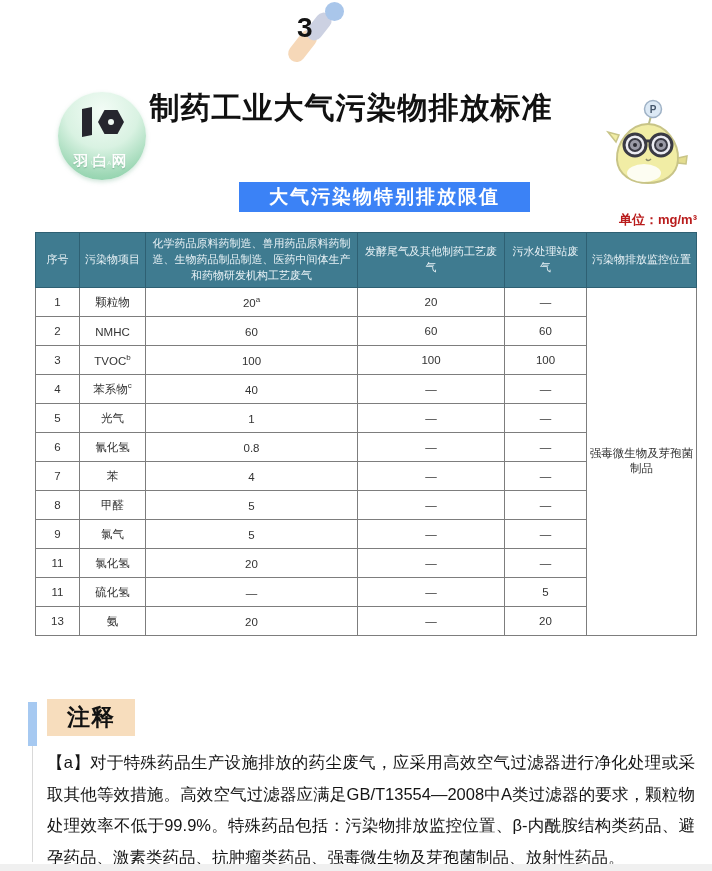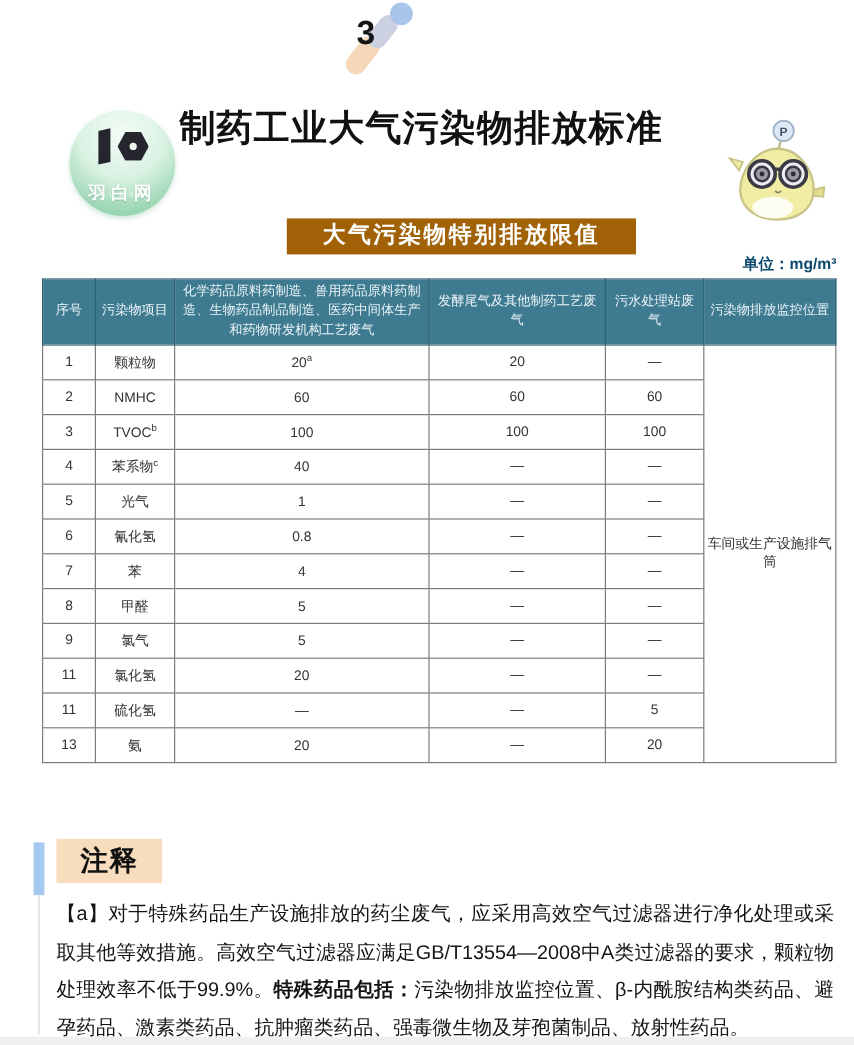--- a/index.html
+++ b/index.html
@@ -64,27 +64,27 @@
     position:absolute; left:130px; right:140px; top:88px; text-align:center;
   }
   .title-line {
     font-size:30px; font-weight:bold; color:#111; line-height:40px;
     letter-spacing:1px; white-space:nowrap;
   }
   .mascot { position:absolute; right:18px; top:96px; width:92px; height:92px; }
 
   .banner {
     position:absolute; left:239px; top:182px;
-    background:#a16207; color:#ffffff;
+    background:#3b82f6; color:#ffffff;
     font-size:19px; font-weight:bold; letter-spacing:2px;
     padding:4px 30px; line-height:22px;
   }
   .unit {
     position:absolute; right:15px; top:211px;
-    font-size:13px; font-weight:bold; color:#0c4a6e;
+    font-size:13px; font-weight:bold; color:#b91c1c;
   }
 
   
   table.limits {
     position:absolute; left:35px; top:232px; width:661px;
     border-collapse:collapse; table-layout:fixed;
     border:1px solid #4d4d4d;
   }
   table.limits th {
     background:#3f7b90; color:#e9f2f6; font-weight:normal;
@@ -112,21 +112,21 @@
     position:absolute; left:47px; top:699px;
     background:#f7ddbd; color:#111;
     font-size:23px; font-weight:bold; letter-spacing:1px;
     padding:10px 20px; line-height:17px;
   }
   .note-text {
     position:absolute; left:47px; top:747px; width:648px;
     font-size:16.5px; line-height:31.5px; color:#141414;
     text-align:justify;
   }
-  .note-text b { font-weight:bold; }
+  .note-text b { font-weight:normal; }
 
   .footer-strip {
     position:absolute; left:0; right:0; bottom:0; height:7px; background:#f0f0f0;
   }
 </style>
 </head>
 <body>
 
 <div class="pagenum-wrap">
   <div class="pill-peach"></div>
@@ -187,21 +187,21 @@
       <th>污染物排放监控位置</th>
     </tr>
   </thead>
   <tbody>
     <tr>
       <td>1</td>
       <td><span>颗粒物</span><sup></sup></td>
       <td><span>20</span><sup>a</sup></td>
       <td>20</td>
       <td>—</td>
-      <td class="monitor" rowspan="12">车间或生产设施排气筒</td>
+      <td class="monitor" rowspan="12">强毒微生物及芽孢菌制品</td>
     </tr>
     <tr>
       <td>2</td>
       <td><span>NMHC</span><sup></sup></td>
       <td><span>60</span><sup></sup></td>
       <td>60</td>
       <td>60</td>
     </tr>
     <tr>
       <td>3</td>

